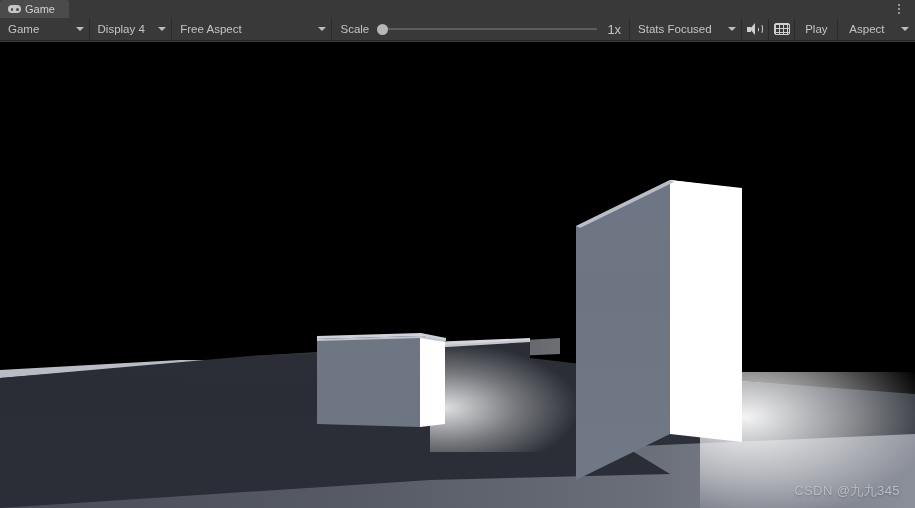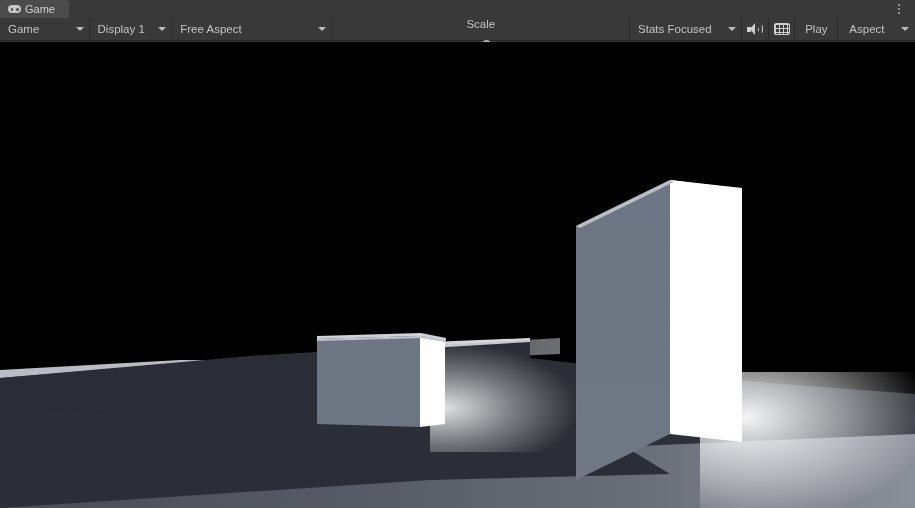--- a/index.html
+++ b/index.html
@@ -90,21 +90,21 @@
   .caret {
     width: 0; height: 0;
     border-left: 4px solid transparent;
     border-right: 4px solid transparent;
     border-top: 4px solid #bdbdbd;
     flex: none;
   }
   .w-game    { width: 91px; }
   .w-display { width: 84px; }
   .w-aspect  { width: 163px; }
-  .w-scale   { width: 303px; padding: 0 8px; gap: 8px; flex-direction: column; }
+  .w-scale   { width: 303px; padding: 0 8px; gap: 8px; }
   .w-play    { width: 114px; }
   .w-mute    { width: 27px; justify-content: center; }
   .w-grid    { width: 27px; justify-content: center; }
   .w-stats   { width: 44px; justify-content: center; }
   .w-gizmos  { width: 58px; justify-content: center; border-right: none; }
   .w-gizcar  { width: 20px; justify-content: center; border-right: none; }
 
   .scale-label { color: #c4c4c4; font-size: 11.5px; }
   .slider { position: relative; flex: 1; height: 14px; display: flex; align-items: center; }
   .slider-track {
@@ -309,21 +309,21 @@
   </div>
 
   <div class="toolbar">
 
     <div class="tb-item tb-dd w-game">
       <span>Game</span>
       <span class="caret"></span>
     </div>
 
     <div class="tb-item tb-dd w-display">
-      <span>Display 1</span>
+      <span>Display 4</span>
       <span class="caret"></span>
     </div>
 
     <div class="tb-item tb-dd w-aspect">
       <span>Free Aspect</span>
       <span class="caret"></span>
     </div>
 
     <div class="tb-item w-scale">
       <span class="scale-label">Scale</span>
@@ -381,15 +381,16 @@
     <div class="wall-lit"></div>
     <div class="wall-front"></div>
     <div class="wall-top"></div>
 
     <div class="cube-glow"></div>
     <div class="cube-lit"></div>
     <div class="cube-front"></div>
     <div class="cube-top2"></div>
     <div class="cube-top"></div>
 
+    <div class="watermark">CSDN @九九345</div>
   </div>
 
 </div>
 
 </body></html>

